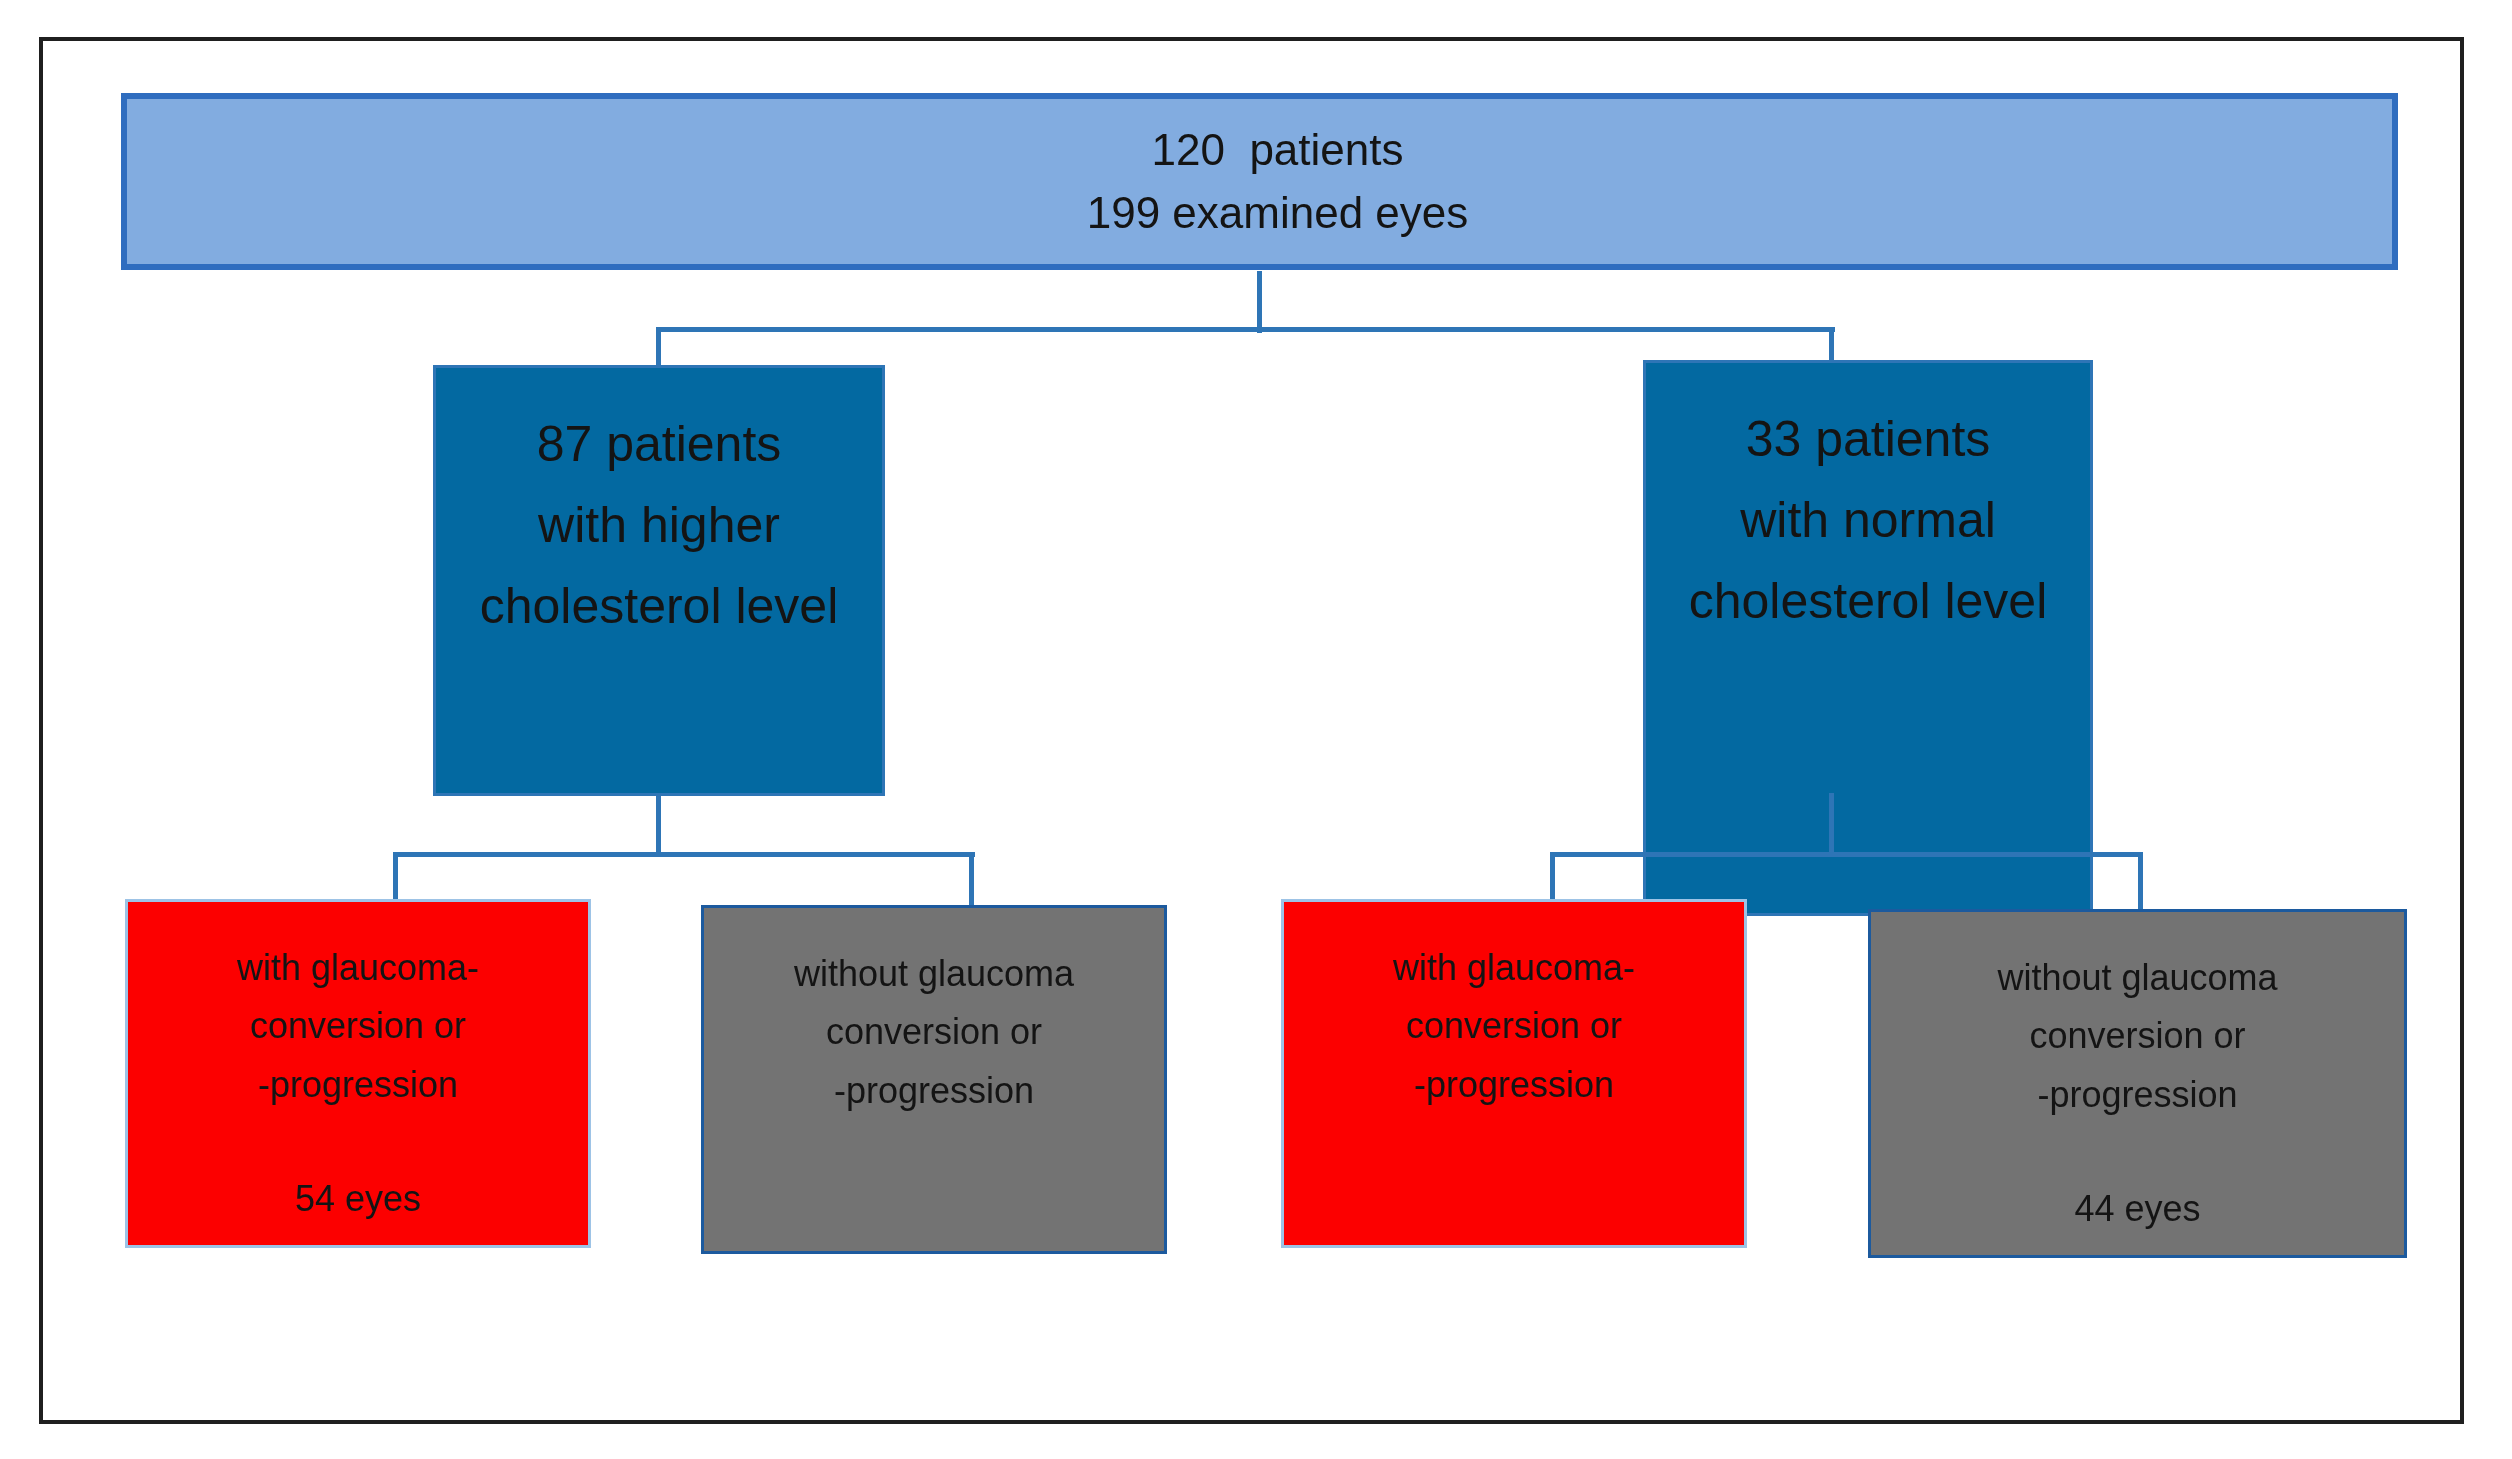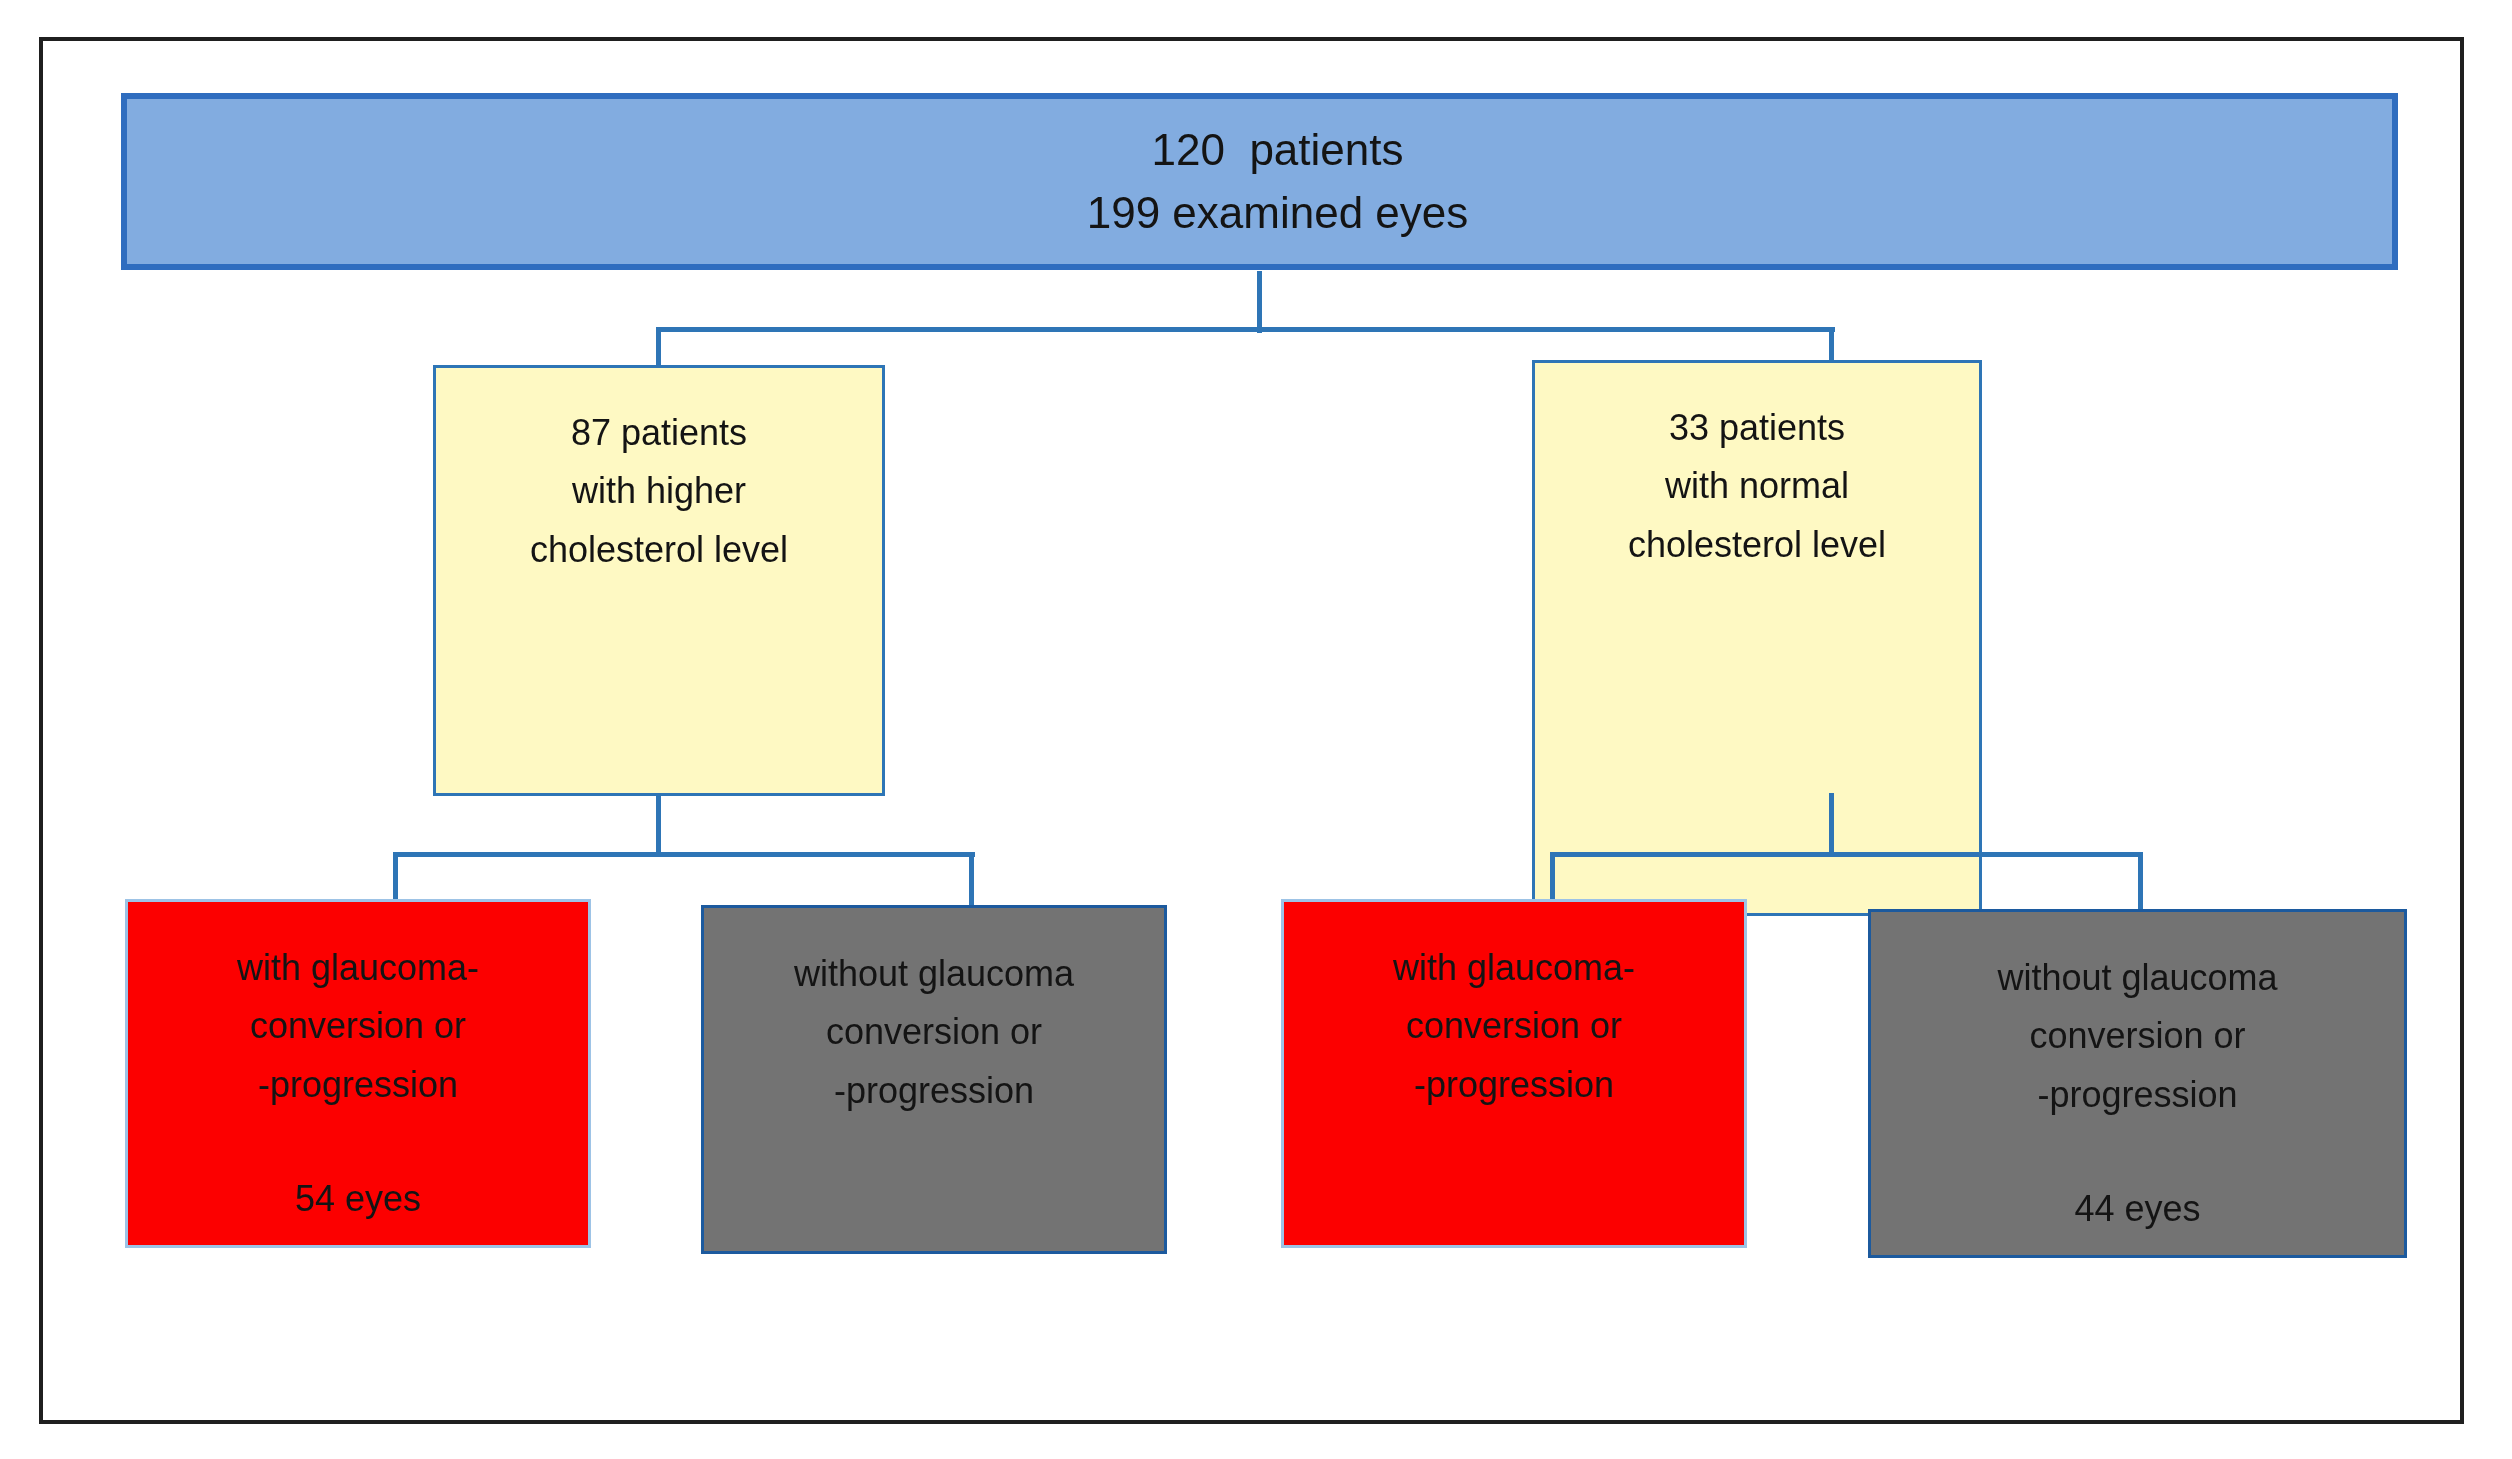--- a/index.html
+++ b/index.html
@@ -42,29 +42,29 @@
     background: #82ACE0;
     border: 6.2px solid #2F6DBF;
     align-items: center;
     font-size: 44px;
     line-height: 1.42;
     padding-left: 36px;
   }
   .branch-node {
     width: 452px;
     height: 431px;
-    background: #fef9c3;
+    background: #0369a1;
     border: 3.9px solid #2E75B6;
     align-items: flex-start;
     padding-top: 36px;
-    font-size: 36px;
+    font-size: 50px;
     line-height: 1.62;
   }
   .branch-left  { left: 433px;  top: 365px; }
-  .branch-right { left: 1532px; top: 360px; width: 450px; height: 556px; }
+  .branch-right { left: 1643px; top: 360px; width: 450px; height: 556px; }
   .leaf-node {
     width: 466px;
     height: 349px;
     align-items: flex-start;
     padding-top: 37px;
     font-size: 36px;
     line-height: 1.62;
   }
   .leaf-with {
     background: #FC0000;

